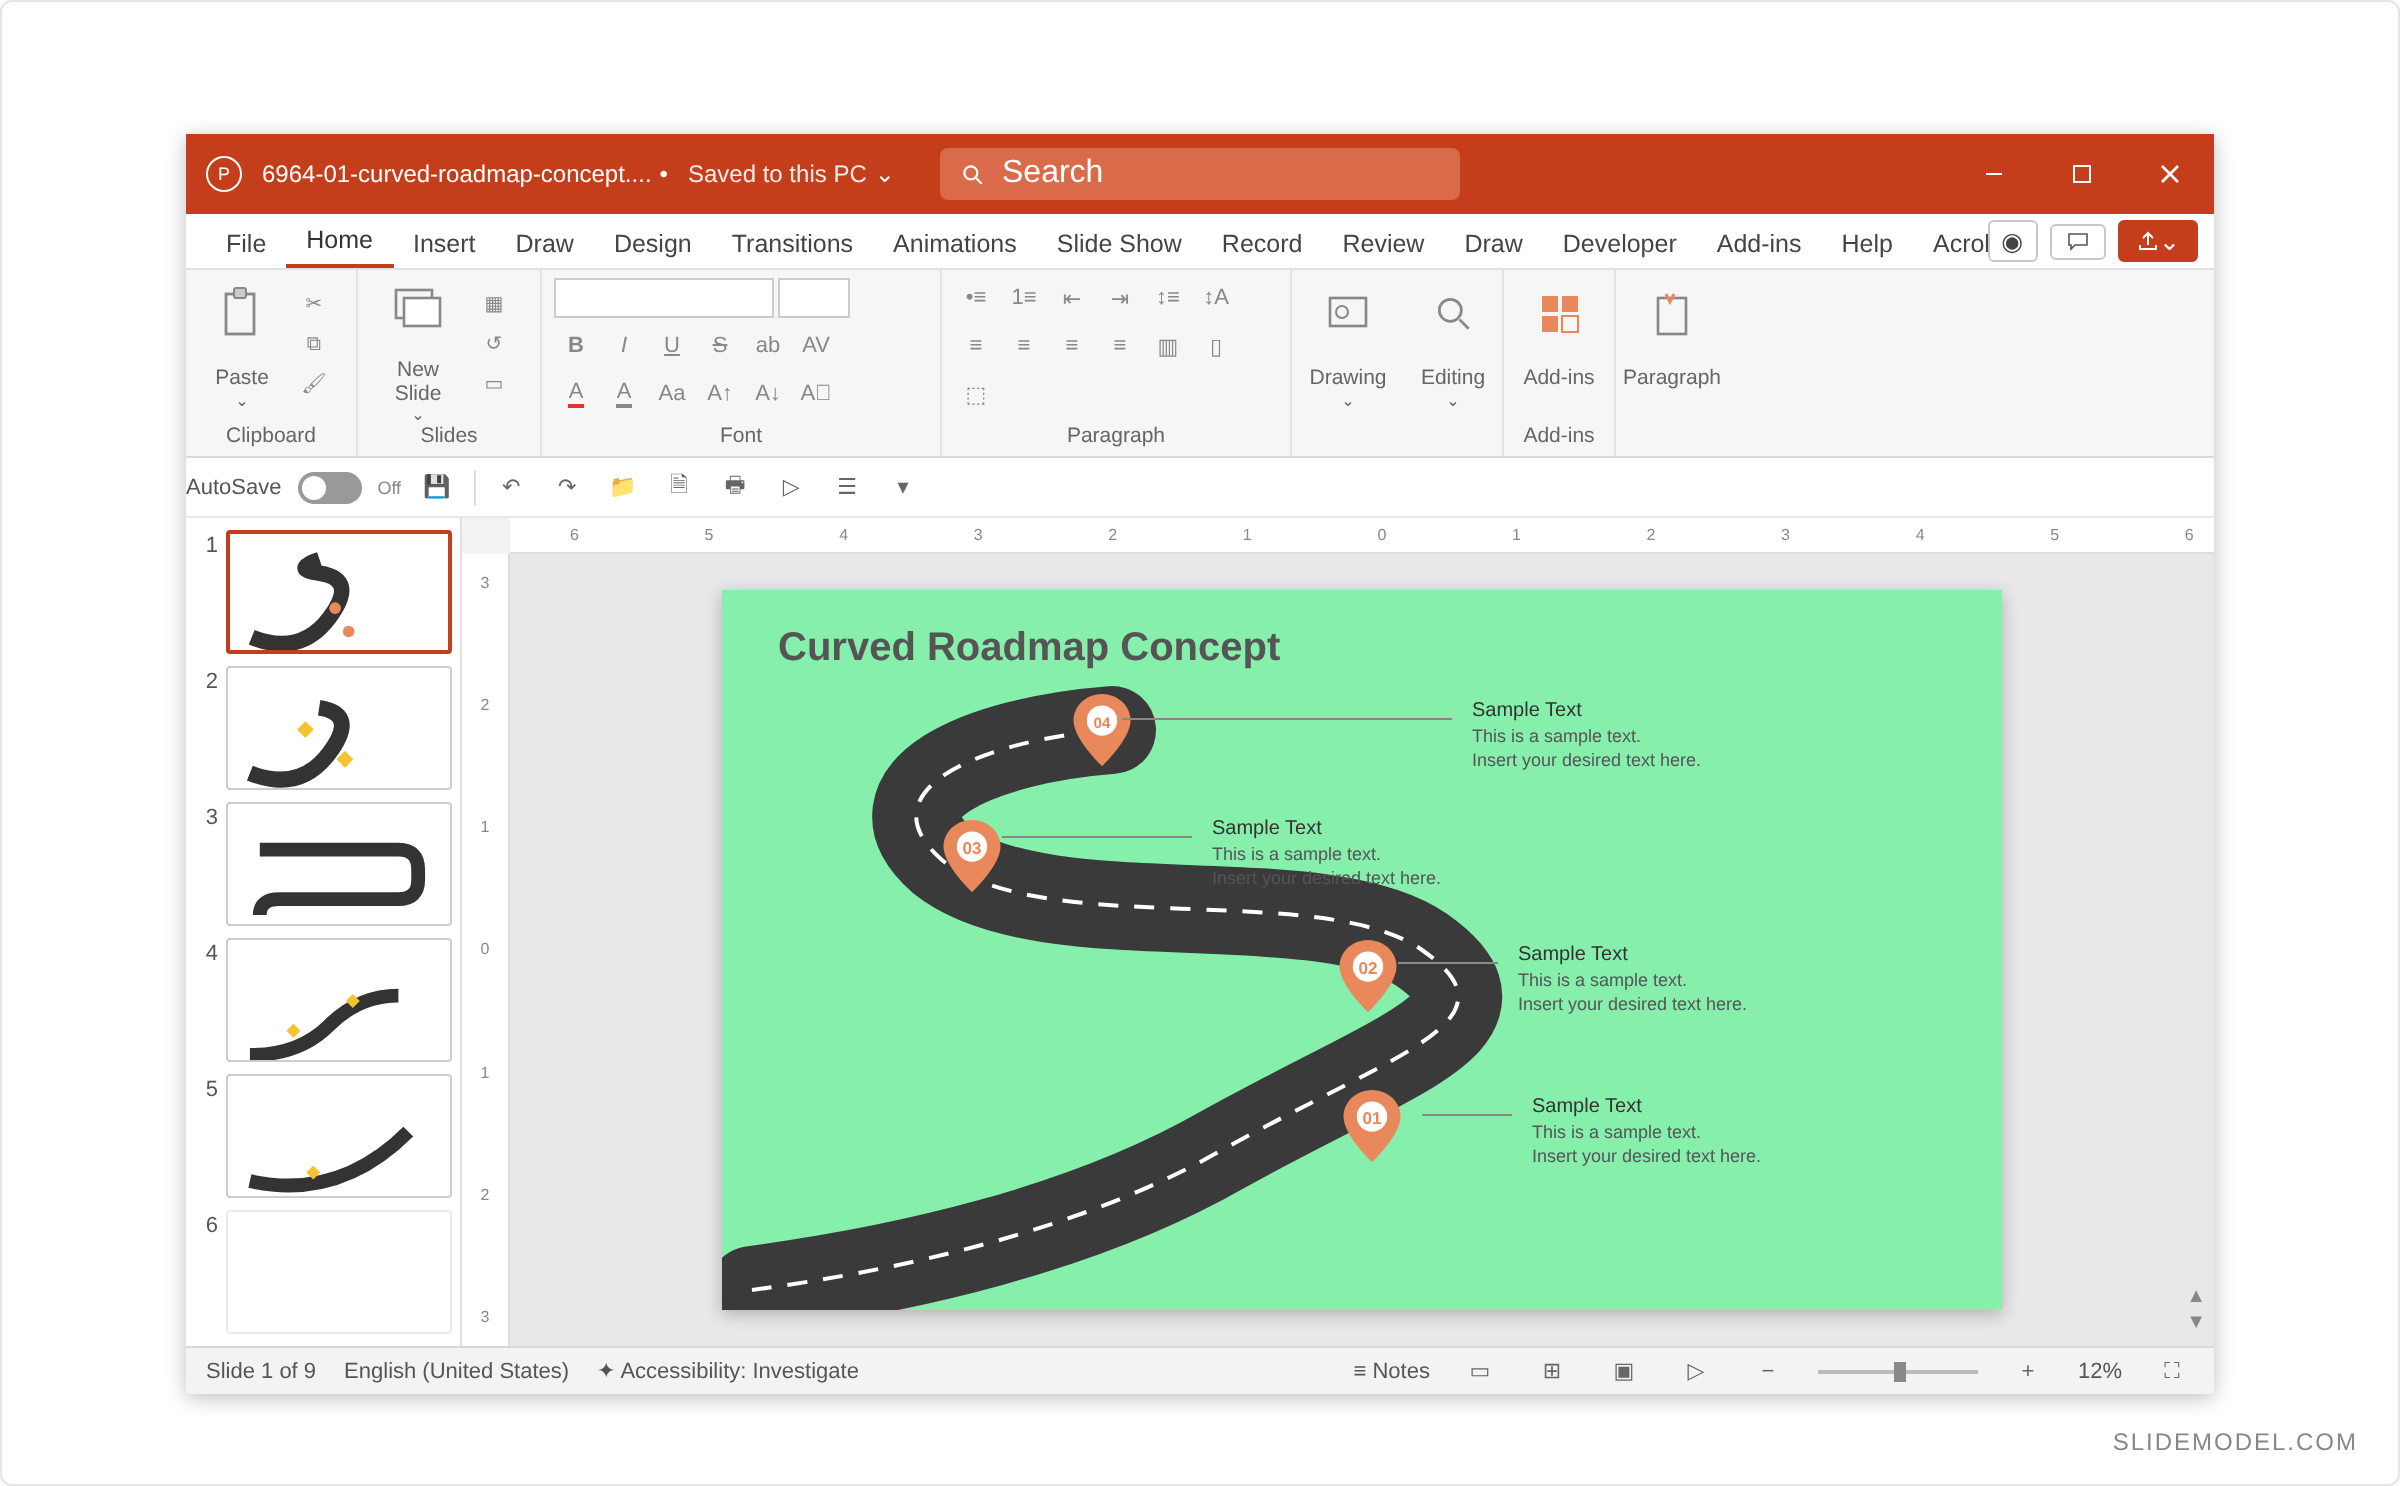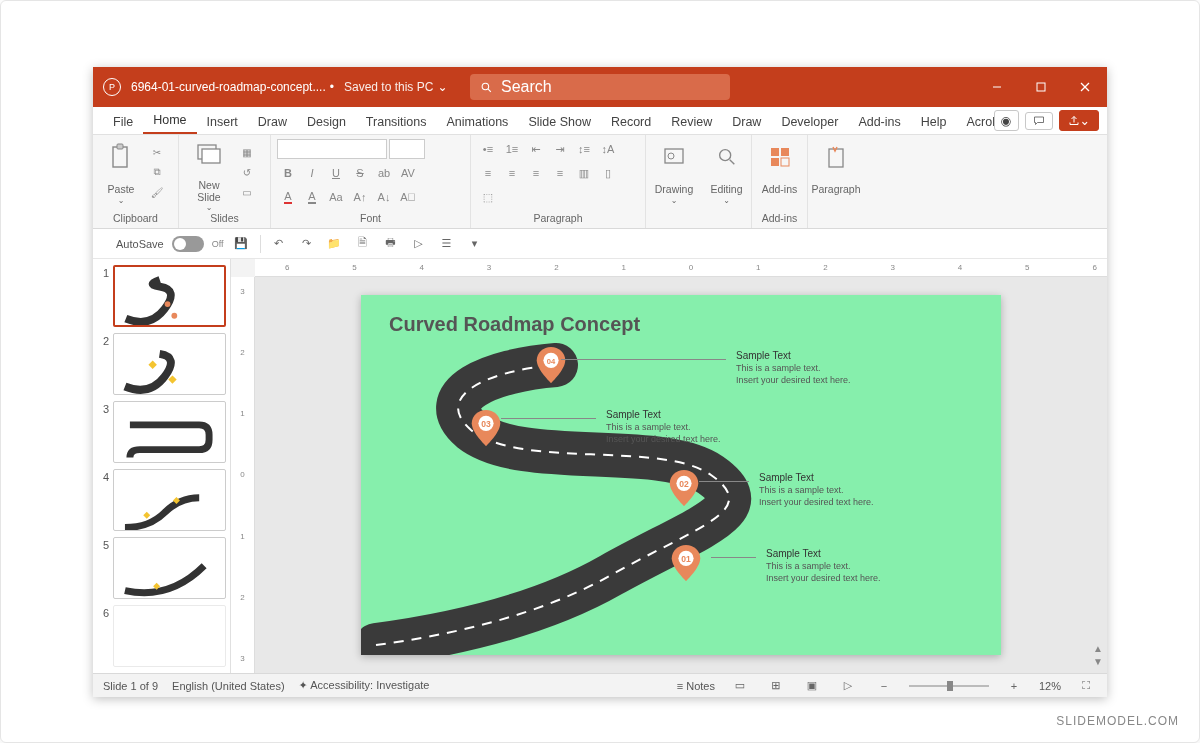--- a/index.html
+++ b/index.html
@@ -33,21 +33,21 @@
 .bigbtn .icon{width:28px;height:28px;display:flex;align-items:center;justify-content:center}
 .bigbtn .cap{font-size:10.5px;margin-top:13px;text-align:center;line-height:1.1}
 .mini{width:20px;height:18px;display:flex;align-items:center;justify-content:center;color:#888;font-size:10px}
 .col{display:flex;flex-direction:column;gap:2px}
 .row{display:flex;gap:2px}
 .fontsel, .sizesel{border:1px solid #ccc;background:#fff;height:20px;font-size:11px;color:#888;display:flex;align-items:center;padding:0 4px}
 .fontsel{width:110px}
 .sizesel{width:36px}
 .btn-s{width:22px;height:20px;display:flex;align-items:center;justify-content:center;color:#888;border-radius:2px;cursor:pointer;font-size:11px}
 
-.qat{height:30px;background:#fff;display:flex;align-items:center;gap:8px;padding:0 23px;border-bottom:1px solid #e7e7e7;font-size:11px;color:#555}
+.qat{height:30px;background:#fff;display:flex;align-items:center;gap:8px;padding:0 0;border-bottom:1px solid #e7e7e7;font-size:11px;color:#555}
 .toggle{width:32px;height:16px;border-radius:8px;background:#999;position:relative;cursor:pointer}
 .toggle::after{content:"";position:absolute;width:12px;height:12px;background:#fff;border-radius:50%;top:2px;left:2px}
 .qat .sep{width:1px;height:18px;background:#ddd}
 .qat .q{width:20px;height:20px;display:flex;align-items:center;justify-content:center;color:#666;cursor:pointer}
 
 .work{flex:1;display:flex;background:#f3f3f3;overflow:hidden}
 .thumbs{width:138px;background:#fff;border-right:1px solid #e0e0e0;overflow:hidden;padding:6px 4px}
 .thumb{display:flex;align-items:flex-start;gap:4px;margin-bottom:6px}
 .thumb .num{font-size:11px;color:#555;width:12px;text-align:right;margin-top:2px}
 .thumb .slide-t{flex:1;height:62px;background:#fff;border:1px solid #ccc;border-radius:2px;position:relative;overflow:hidden;cursor:pointer}

